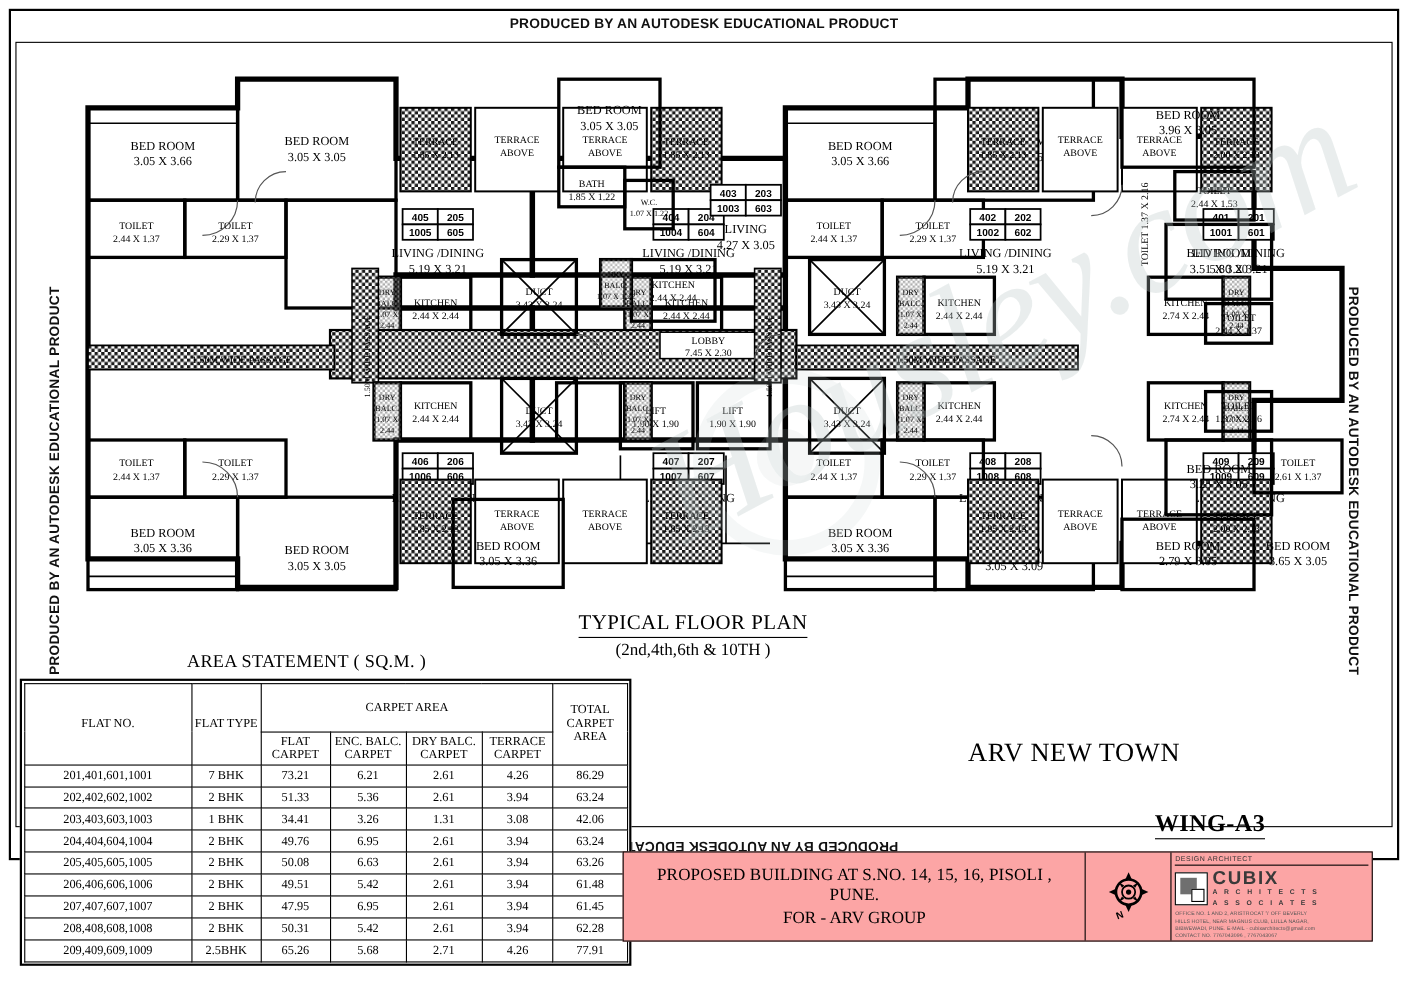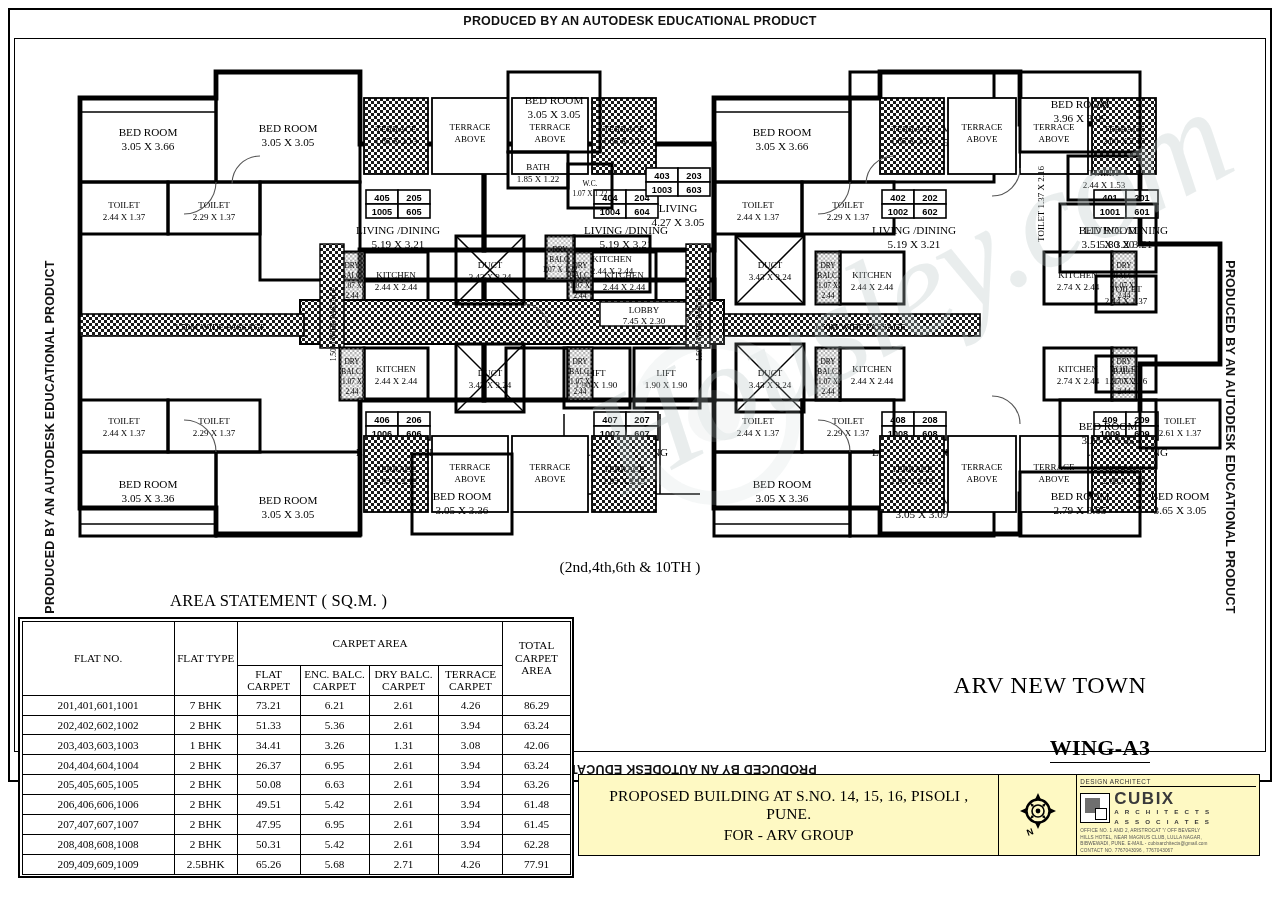--- a/index.html
+++ b/index.html
@@ -150,21 +150,21 @@
     line-height: 1.12;
   }
   table.area th { font-size: 11.2px; }
   table.area td.flatno { padding: 3.2px 2px; }
   .hdr-tall { height: 44px; }
 
   
   #project-name {
     position: absolute;
     left: 880px; top: 672px;
-    width: 340px; text-align: center;
+    width: 340px; 
     font-size: 24px;
     letter-spacing: .6px;
     z-index: 4;
   }
   #wing-name {
     position: absolute;
     left: 980px; top: 735px;
     width: 240px; text-align: center;
     font-size: 22px;
     font-weight: bold;
@@ -173,26 +173,26 @@
   }
   #wing-name span {
     display: inline-block;
     border-bottom: 1.5px solid #000;
     padding-bottom: 1px;
   }
 
   
   #title-block {
     position: absolute;
-    left: 578px; top: 774px;
+    left: 566px; top: 774px;
     width: 682px; height: 82px;
     border: 1.5px solid #000;
     display: flex;
     z-index: 4;
-    background: #fef9c3;
+    background: #fca5a5;
   }
   #tb-desc {
     flex: 1 1 auto;
     border-right: 1.5px solid #000;
     display: flex; flex-direction: column;
     align-items: center; justify-content: center;
     text-align: center;
     padding: 0 6px;
   }
   #tb-desc .l1 { font-size: 15.5px; letter-spacing: .15px; }
@@ -764,20 +764,21 @@
       <path d="M415 204 a16 16 0 0 0 -16 -16"></path>
       <path d="M252 130 a12 12 0 0 1 12 12"></path>
       <path d="M345 130 a12 12 0 0 0 -12 12"></path>
       <path d="M500 62 a14 14 0 0 1 -14 14"></path>
       <path d="M500 190 a14 14 0 0 0 -14 -14"></path>
     </g>
   </svg>
   </div>
 
   <div id="plan-title">
+    <div><span class="t-main">TYPICAL FLOOR PLAN</span></div>
     <div class="t-sub">(2nd,4th,6th &amp; 10TH )</div>
   </div>
 
   <div id="area-caption">AREA STATEMENT ( SQ.M. )</div>
 
   <div id="area-table-wrap">
     <table class="area">
       <thead>
         <tr class="hdr-tall">
           <th rowspan="2" style="width:150px">FLAT NO.</th>
@@ -816,21 +817,21 @@
             <td>1 BHK</td>
             <td>34.41</td>
             <td>3.26</td>
             <td>1.31</td>
             <td>3.08</td>
             <td>42.06</td>
           </tr>
           <tr>
             <td class="flatno">204,404,604,1004</td>
             <td>2 BHK</td>
-            <td>26.37</td>
+            <td>49.76</td>
             <td>6.95</td>
             <td>2.61</td>
             <td>3.94</td>
             <td>63.24</td>
           </tr>
           <tr>
             <td class="flatno">205,405,605,1005</td>
             <td>2 BHK</td>
             <td>50.08</td>
             <td>6.63</td>

